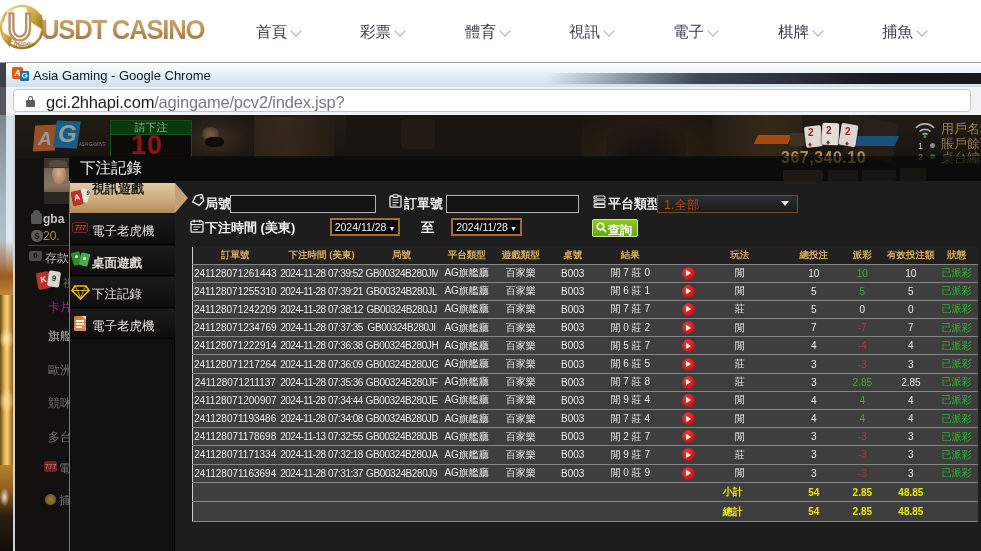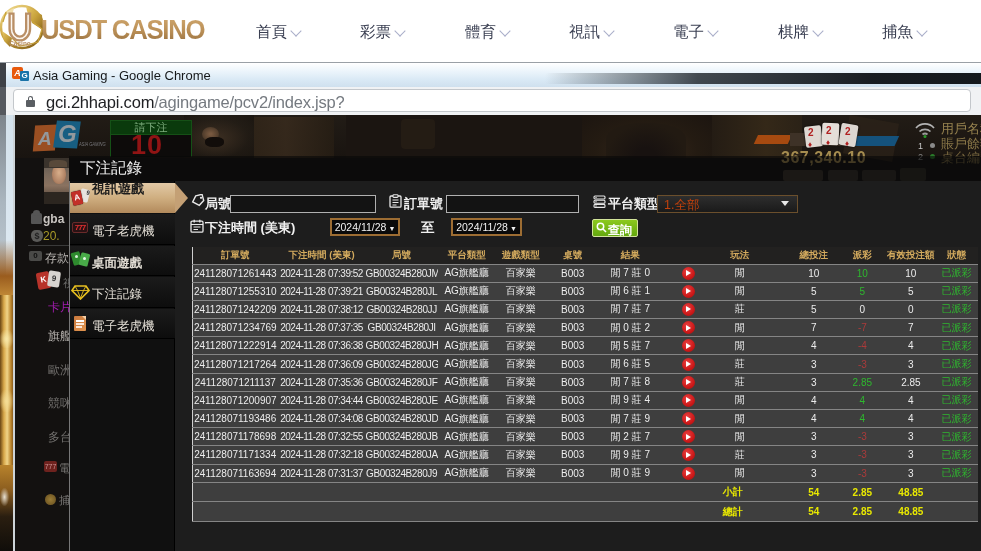--- a/index.html
+++ b/index.html
@@ -423,33 +423,33 @@
           <td>4</td>
           <td class="g">已派彩</td>
         </tr>
 <tr>
           <td>241128071193486</td>
           <td>2024-11-28 07:34:08</td>
           <td style="letter-spacing:-0.4px;">GB00324B280JD</td>
           <td>AG旗艦廳</td>
           <td>百家樂</td>
           <td>B003</td>
-          <td>閒 7 莊 9</td>
+          <td>閒 7 莊 4</td>
           <td><span style="display:inline-flex;width:13px;height:13px;border-radius:50%;background:radial-gradient(circle at 40% 35%,#e84040 0%,#cc1818 60%,#991010 100%);vertical-align:middle;align-items:center;justify-content:center;">
               <span style="width:0;height:0;border-left:5px solid #fff;border-top:3px solid transparent;border-bottom:3px solid transparent;margin-left:1px;"></span>
             </span></td>
           <td>閒</td>
           <td>4</td>
           <td class="g">4</td>
           <td>4</td>
           <td class="g">已派彩</td>
         </tr>
 <tr>
           <td>241128071178698</td>
-          <td>2024-11-28 07:32:55</td>
+          <td>2024-11-13 07:32:55</td>
           <td style="letter-spacing:-0.4px;">GB00324B280JB</td>
           <td>AG旗艦廳</td>
           <td>百家樂</td>
           <td>B003</td>
           <td>閒 2 莊 7</td>
           <td><span style="display:inline-flex;width:13px;height:13px;border-radius:50%;background:radial-gradient(circle at 40% 35%,#e84040 0%,#cc1818 60%,#991010 100%);vertical-align:middle;align-items:center;justify-content:center;">
               <span style="width:0;height:0;border-left:5px solid #fff;border-top:3px solid transparent;border-bottom:3px solid transparent;margin-left:1px;"></span>
             </span></td>
           <td>閒</td>
           <td>3</td>

